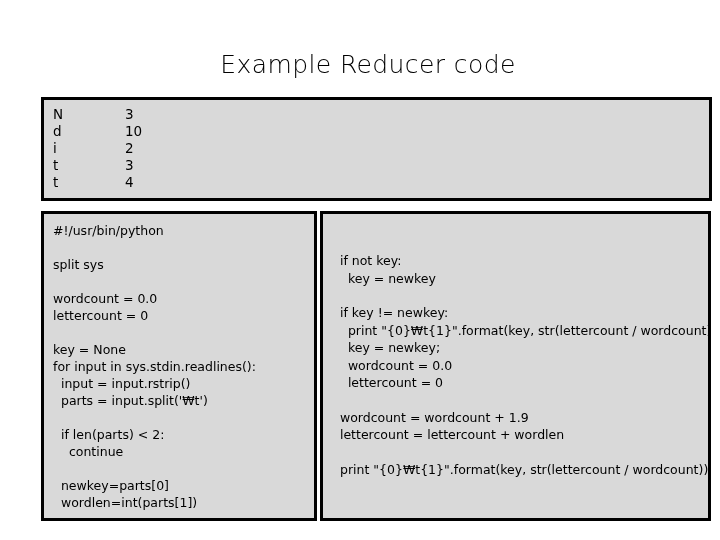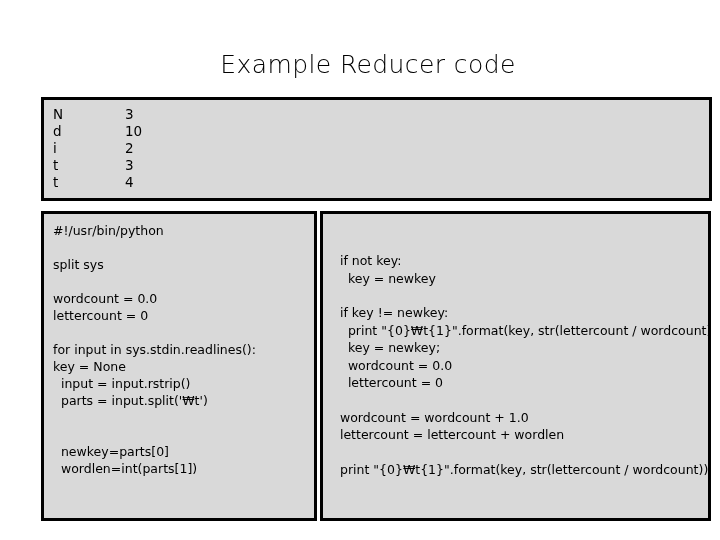--- a/index.html
+++ b/index.html
@@ -132,40 +132,42 @@
 
 <div class="box" id="code-left">
   <div class="code-body">
       <div class="code-line">#!/usr/bin/python</div>
       <div class="code-line blank">&nbsp;</div>
       <div class="code-line">split sys</div>
       <div class="code-line blank">&nbsp;</div>
       <div class="code-line">wordcount = 0.0</div>
       <div class="code-line">lettercount = 0</div>
       <div class="code-line blank">&nbsp;</div>
+      <div class="code-line">key = None</div>
       <div class="code-line">for input in sys.stdin.readlines():</div>
-      <div class="code-line">key = None</div>
       <div class="code-line">  input = input.rstrip()</div>
       <div class="code-line">  parts = input.split('₩t')</div>
       <div class="code-line blank">&nbsp;</div>
+      <div class="code-line">  if len(parts) &lt; 2:</div>
+      <div class="code-line">    continue</div>
       <div class="code-line blank">&nbsp;</div>
       <div class="code-line">  newkey=parts[0]</div>
       <div class="code-line">  wordlen=int(parts[1])</div>
     </div>
 </div>
 
 <div class="box" id="code-right">
   <div class="code-body">
       <div class="code-line">  if not key:</div>
       <div class="code-line">    key = newkey</div>
       <div class="code-line blank">&nbsp;</div>
       <div class="code-line">  if key != newkey:</div>
       <div class="code-line">    print "{0}₩t{1}".format(key, str(lettercount / wordcount))</div>
       <div class="code-line">    key = newkey;</div>
       <div class="code-line">    wordcount = 0.0</div>
       <div class="code-line">    lettercount = 0</div>
       <div class="code-line blank">&nbsp;</div>
-      <div class="code-line">  wordcount = wordcount + 1.0</div>
+      <div class="code-line">  wordcount = wordcount + 1.9</div>
       <div class="code-line">  lettercount = lettercount + wordlen</div>
       <div class="code-line blank">&nbsp;</div>
       <div class="code-line">  print "{0}₩t{1}".format(key, str(lettercount / wordcount))</div>
     </div>
 </div>
 
 </body></html>

